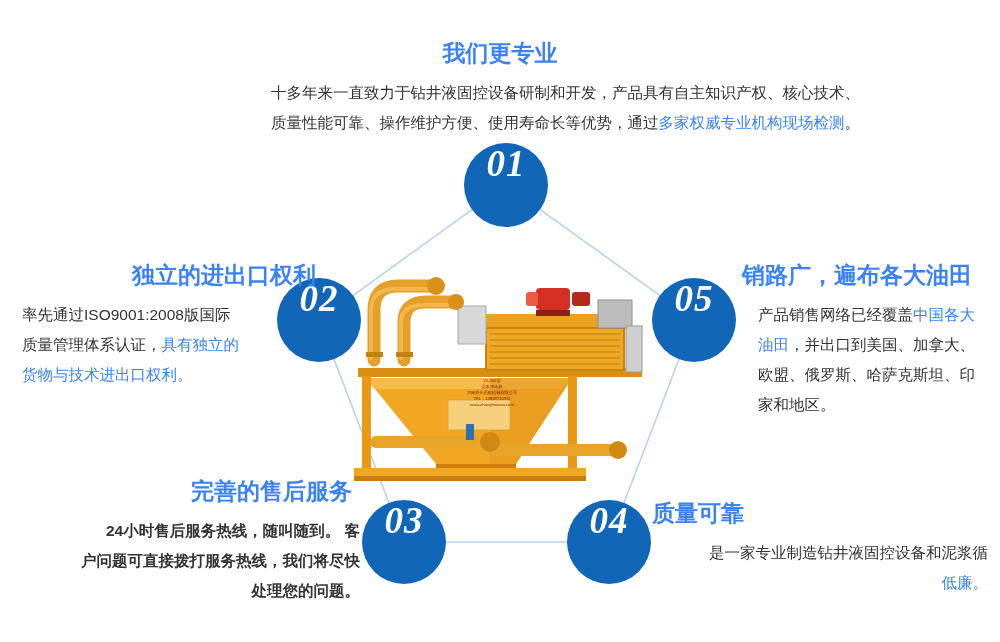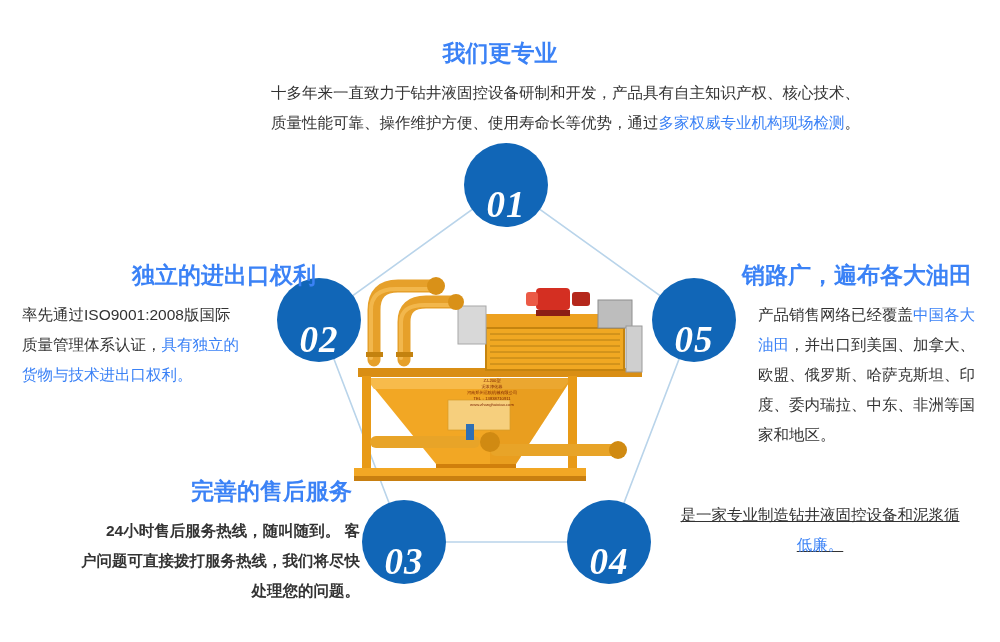--- a/index.html
+++ b/index.html
@@ -29,21 +29,21 @@
 
   
   .circle {
     position: absolute;
     width: 84px;
     height: 84px;
     border-radius: 50%;
     background: #1166b7;
     color: #ffffff;
     display: flex;
-    align-items: flex-end;
+    align-items: flex-start;
     justify-content: center;
     font-family: "Liberation Serif", serif;
     font-style: italic;
     font-size: 37px;
     font-weight: bold;
     letter-spacing: 1px;
     box-shadow: 0 0 0 0 rgba(0,0,0,0);
   }
   .circle span { transform: translateY(-1px); }
 
@@ -74,21 +74,21 @@
 
   #block-02 { left: 22px; top: 262px; width: 300px; text-align: left; }
   #block-02 .title { text-align: right; padding-right: 6px; }
 
   #block-03 { left: 20px; top: 478px; width: 340px; }
   #block-03 .title { text-align: right; padding-right: 8px; }
   #block-03 .body { text-align: right; font-weight: bold; }
 
   #block-04 { left: 652px; top: 500px; width: 336px; }
   #block-04 .title { text-align: left; }
-  #block-04 .body { text-align: center; text-decoration: underline; }
+  #block-04 .body { text-align: right; }
 
   #block-05 { left: 722px; top: 262px; width: 270px; }
   #block-05 .title { text-align: center; }
   #block-05 .body { text-align: left; margin-left: 36px; }
 
   
   #machine {
     position: absolute;
     left: 340px;
     top: 248px;
@@ -221,30 +221,30 @@
   <div class="block" id="block-03">
     <div class="title">完善的售后服务</div>
     <div class="body">
         <div><span>24小时售后服务热线，随叫随到。 客</span></div>
         <div><span>户问题可直接拨打服务热线，我们将尽快</span></div>
         <div><span>处理您的问题。</span></div>
       </div>
   </div>
 
   <div class="block" id="block-04">
+    <div class="title">质量可靠</div>
     <div class="body">
         <div><span>是一家专业制造钻井液固控设备和泥浆循</span></div>
         <div><span class="hl">低廉。</span></div>
       </div>
   </div>
 
   <div class="block" id="block-05">
     <div class="title">销路广，遍布各大油田</div>
     <div class="body">
         <div><span>产品销售网络已经覆盖</span><span class="hl">中国各大</span></div>
         <div><span class="hl">油田</span><span>，并出口到美国、加拿大、</span></div>
         <div><span>欧盟、俄罗斯、哈萨克斯坦、印</span></div>
-        <div><span>度、委内瑞拉、中东、非洲等国</span></div>
         <div><span>家和地区。</span></div>
       </div>
   </div>
 
 </div>
 
 </body></html>

